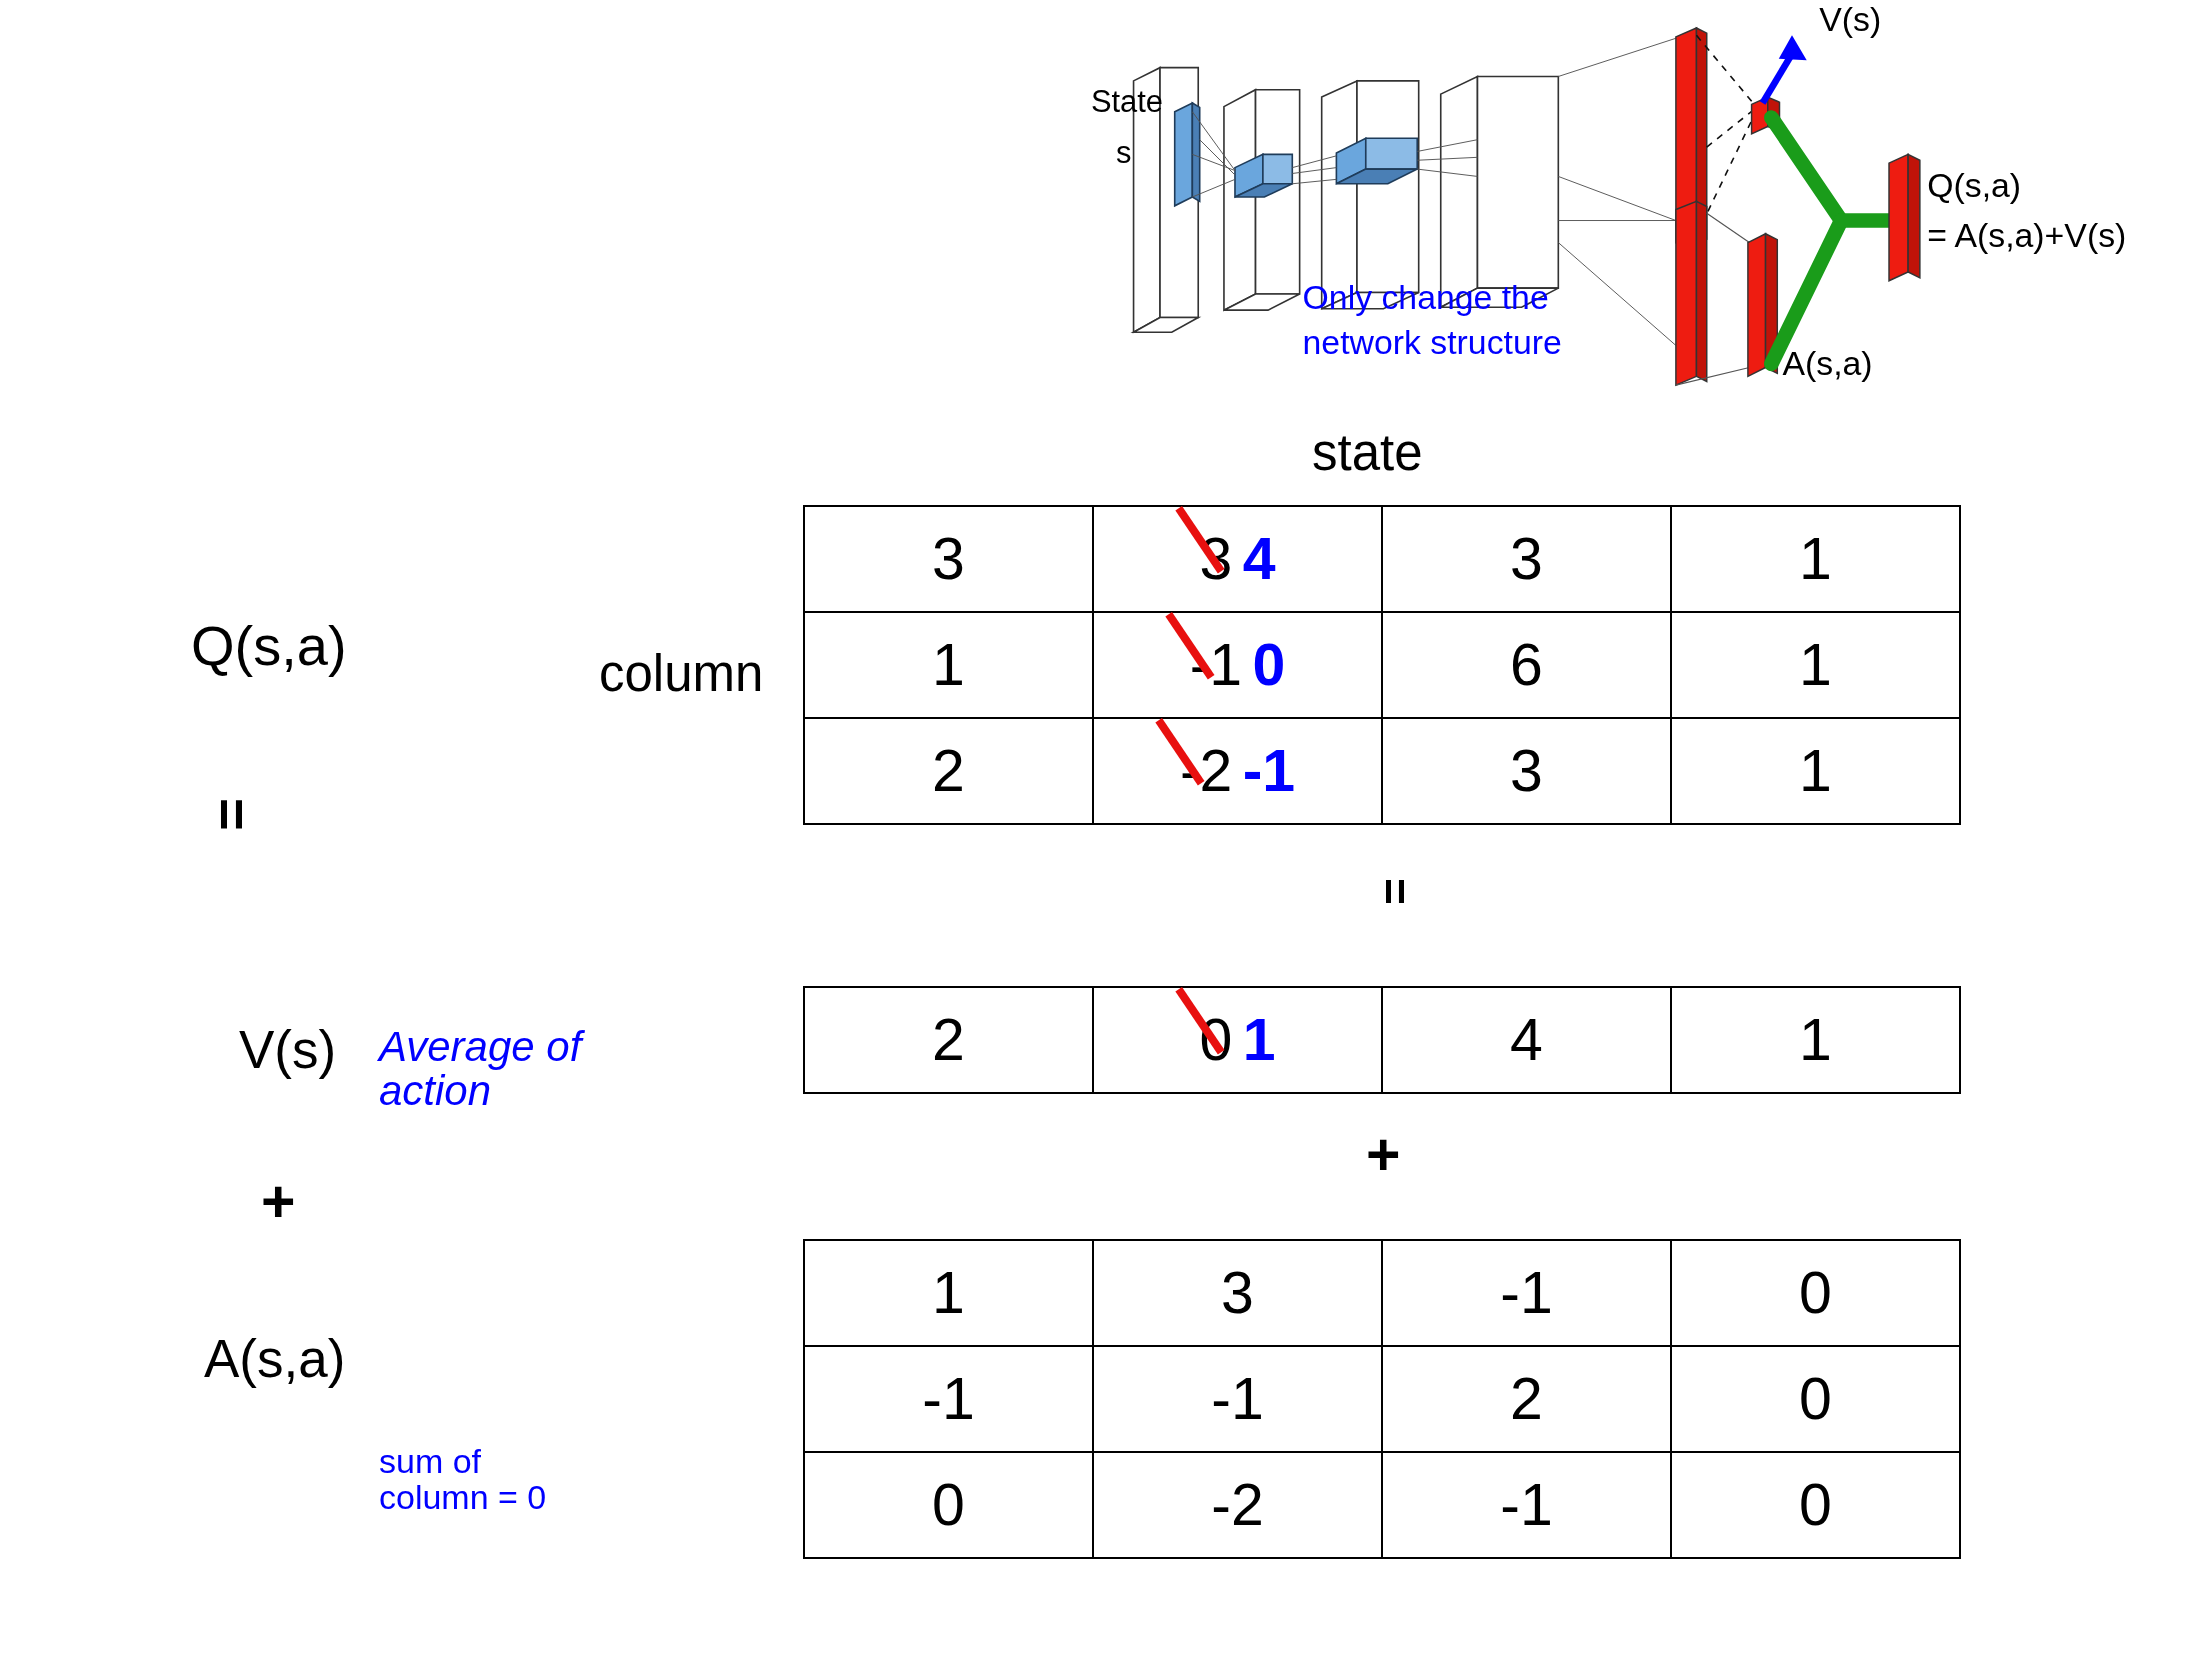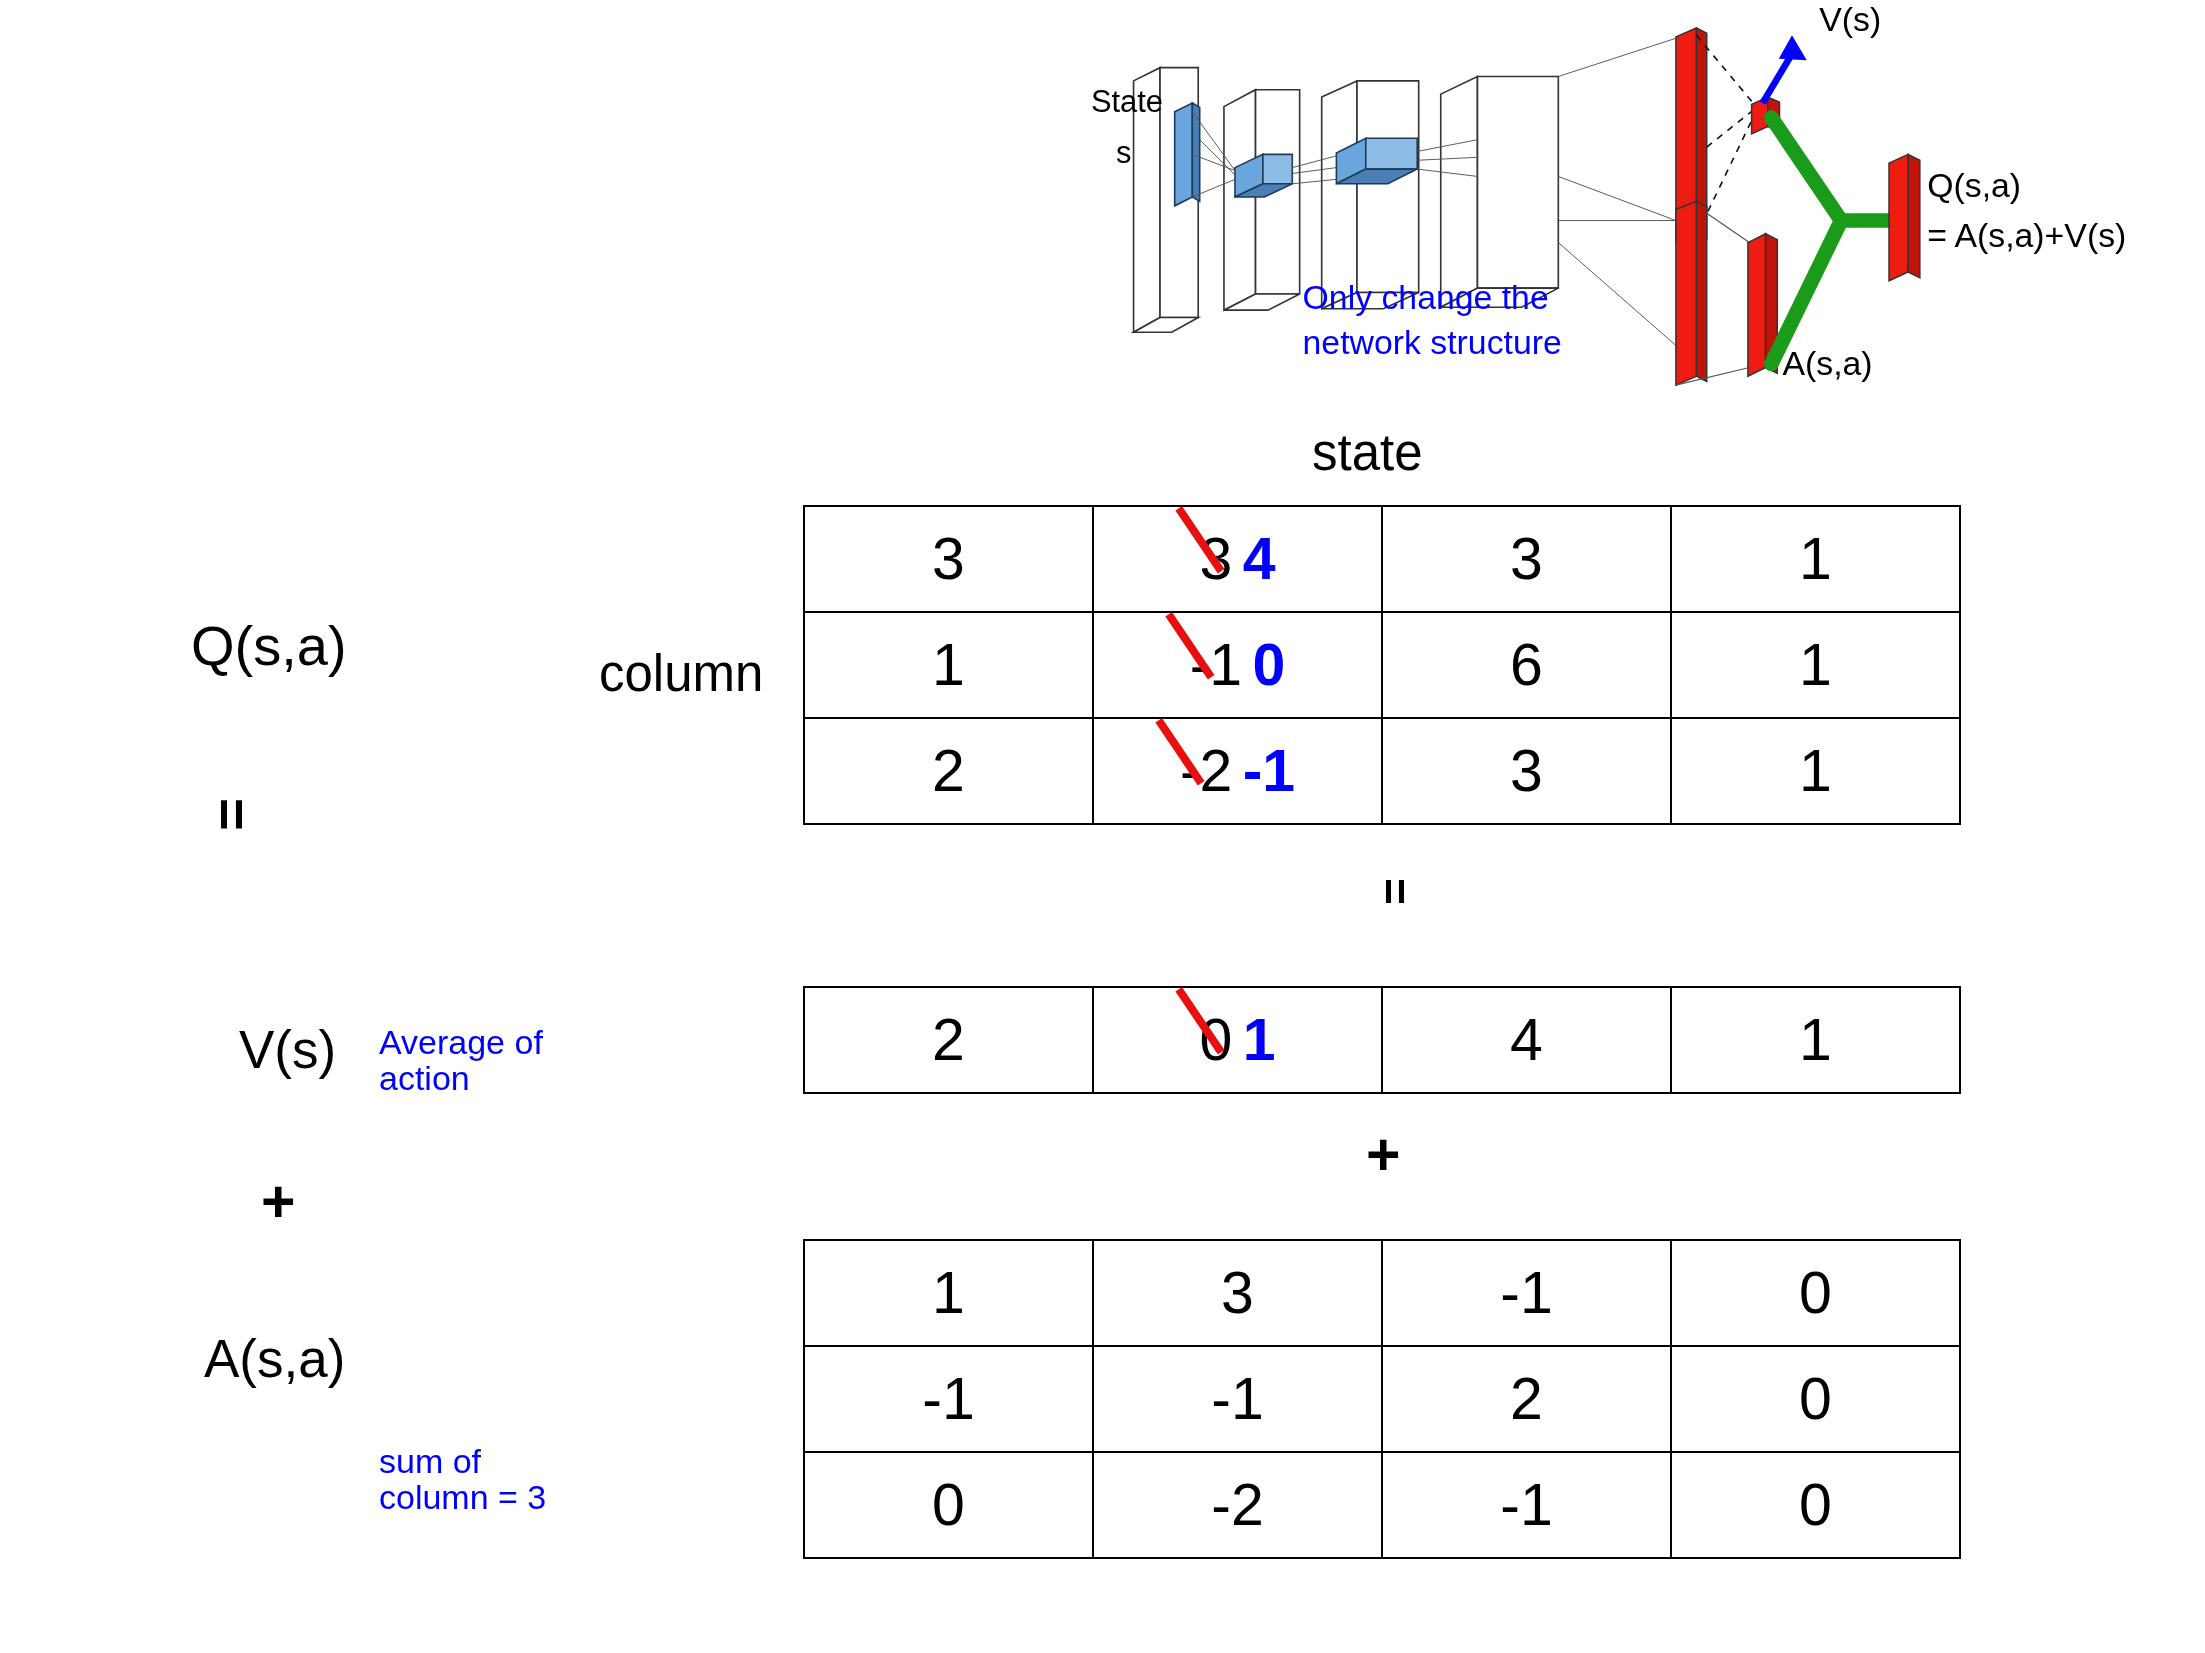--- a/index.html
+++ b/index.html
@@ -49,21 +49,21 @@
 
   .lbl-qsa   { left: 191px;  top: 617px;  font-size: 56px; }
   .lbl-eq1   { left: 261px;  top: 798px; font-size: 56px; font-weight: 700;
                transform: rotate(90deg); transform-origin: left top; }
   .lbl-action{ left: 599px;  top: 647px;  font-size: 51px; }
   .lbl-state { left: 1312px; top: 426px;  font-size: 51px; }
   .lbl-eq2   { left: 1419px; top: 878px; font-size: 46px; font-weight: 700;
                transform: rotate(90deg); transform-origin: left top; }
 
   .lbl-vs    { left: 239px;  top: 1022px; font-size: 53px; }
-  .lbl-avg   { left: 379px;  top: 1025px; font-size: 34px; }
+  .lbl-avg   { left: 379px;  top: 1025px; font-size: 42px; font-style: italic; }
   .lbl-plus1 { left: 261px;  top: 1172px; font-size: 59px; font-weight: 700; }
   .lbl-plus2 { left: 1366px; top: 1125px; font-size: 59px; font-weight: 700; }
   .lbl-asa   { left: 204px;  top: 1331px; font-size: 53px; }
   .lbl-sum   { left: 379px;  top: 1444px; font-size: 34px; }
 
   
   .grid {
     position: absolute;
     border-collapse: collapse;
     table-layout: fixed;
@@ -223,21 +223,21 @@
   <div class="lbl lbl-avg blue">
     <div>Average of</div>
     <div>action</div>
   </div>
   <div class="lbl lbl-plus1">+</div>
   <div class="lbl lbl-plus2">+</div>
 
   <div class="lbl lbl-asa">A(s,a)</div>
   <div class="lbl lbl-sum blue">
     <div>sum of</div>
-    <div>column = 3</div>
+    <div>column = 0</div>
   </div>
 
   <table class="grid" id="q-table">
       <tbody>
         <tr>
           <td>3</td>
           <td><span class="edited">
               <span class="old">3</span>
               <span class="newval">4</span>
             </span></td>

